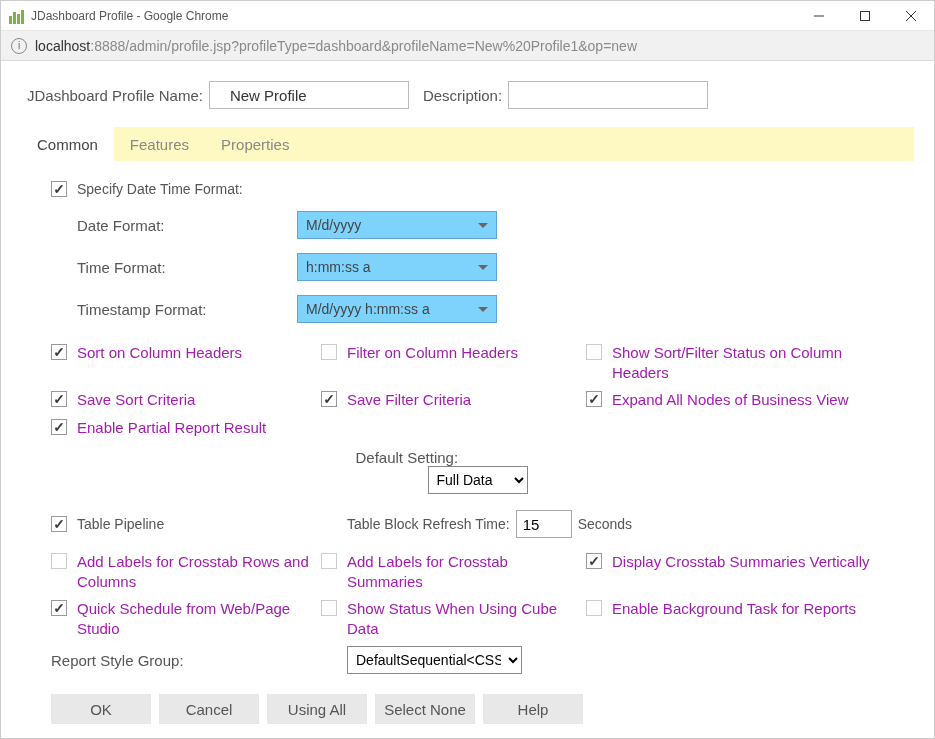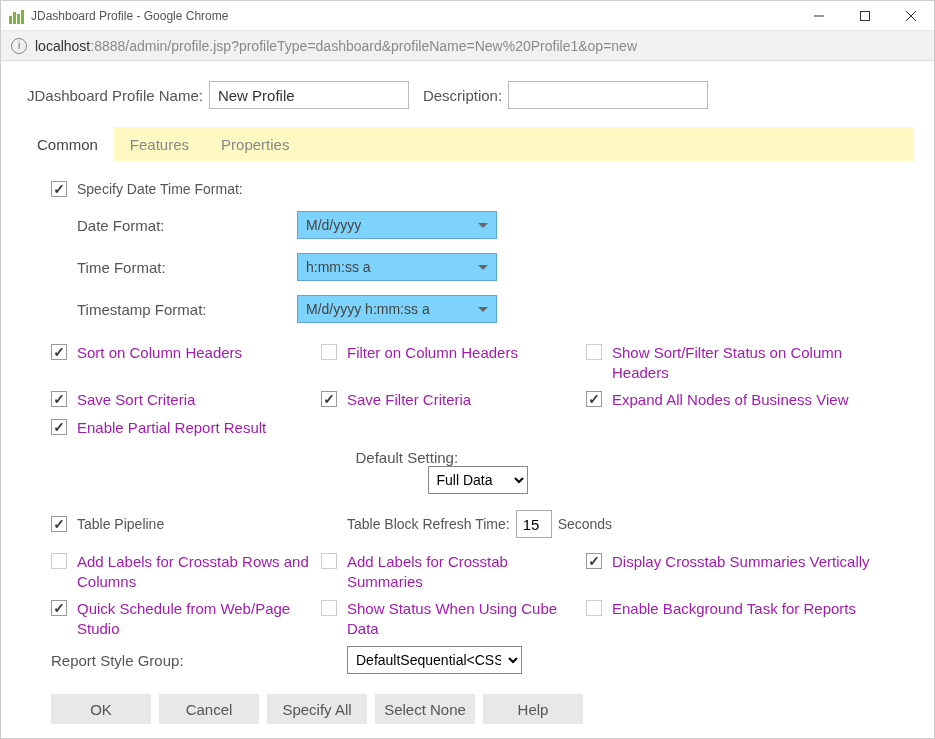--- a/index.html
+++ b/index.html
@@ -58,21 +58,21 @@
 .url-host { color:#333; }
 .url-path { color:#8a8a8a; }
 
 
 .content { padding: 20px; }
 
 
 .profile-row { display:flex; align-items:center; gap:6px; margin-bottom: 18px; padding-left: 6px;}
 .profile-row label { color:#555; font-size:15px; }
 .text-input {
-  height: 28px; border:1px solid #bbb; padding: 2px 8px; font-size:15px; color:#333;
+  height: 28px; border:1px solid #bbb; padding: 2px 20px; font-size:15px; color:#333;
 }
 .text-input.name { width: 200px; }
 .text-input.desc { width: 200px; }
 
 
 .tabs {
   display:flex; background:#fef9c3; height:34px;
 }
 .tab {
   padding: 0 16px; display:flex; align-items:center; font-size:15px; color:#888; cursor:pointer;
@@ -119,21 +119,21 @@
 .native-select {
   height: 28px; border:1px solid #888; font-size:14px; padding: 2px 4px; background:#fff;
 }
 .native-select.full { width: 100px; }
 .native-select.style { width: 175px; }
 
 
 .pipeline-row { display:flex; align-items:center; margin-bottom:14px; }
 .pipeline-row .left { width:296px; display:flex; align-items:center; }
 .refresh-input {
-  width: 36px; height:28px; border:1px solid #aaa; text-align:left; padding:2px 6px; font-size:15px; margin: 0 6px;
+  width: 56px; height:28px; border:1px solid #aaa; text-align:left; padding:2px 6px; font-size:15px; margin: 0 6px;
 }
 
 
 .style-row { display:flex; align-items:center; margin-top: 8px; margin-bottom: 20px;}
 .style-row .lbl-col { width: 296px; font-size:15px; color:#555; }
 
 
 .btn-row { display:flex; gap: 8px; padding-left:0; }
 .btn {
   width: 100px; height: 30px; background:#e8e8e8; border:none;
@@ -307,19 +307,19 @@
     <div class="style-row">
       <div class="lbl-col">Report Style Group:</div>
       <select class="native-select style">
         <option>DefaultSequential&lt;CSS&gt;</option>
       </select>
     </div>
 
     <div class="btn-row">
       <button class="btn">OK</button>
       <button class="btn">Cancel</button>
-      <button class="btn">Specify All</button>
+      <button class="btn">Using All</button>
       <button class="btn">Select None</button>
       <button class="btn">Help</button>
     </div>
 
   </div>
 </div>
 
 </body></html>

